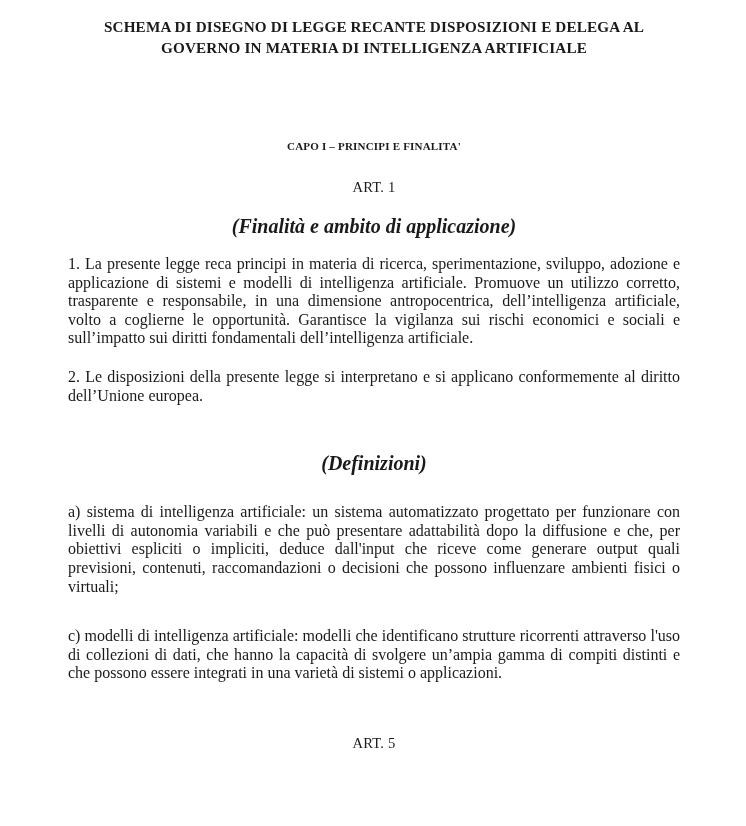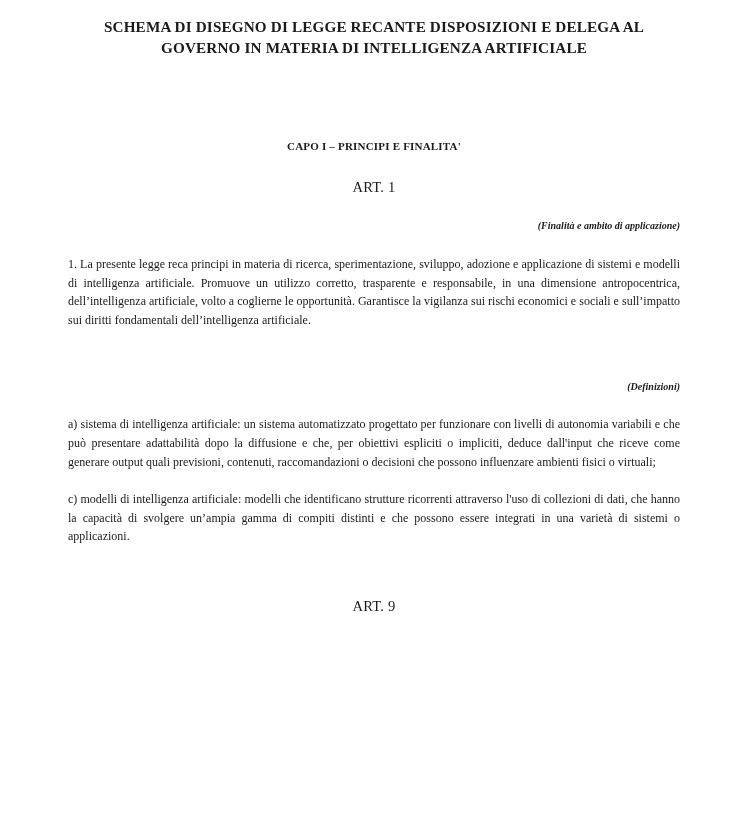--- a/index.html
+++ b/index.html
@@ -43,37 +43,37 @@
   }
   .art-heading {
     text-align: center;
     font-weight: normal;
     font-size: 14.6px;
     line-height: 18px;
     margin: 23px 0 0 0;
     letter-spacing: 0.2px;
   }
   .art-subtitle {
-    text-align: right;
+    text-align: center;
     font-weight: bold;
     font-style: italic;
-    font-size: 10px;
+    font-size: 20px;
     line-height: 18px;
     margin: 21px 0 0 0;
   }
   .body-para {
     text-align: justify;
     text-justify: inter-word;
-    font-size: 12px;
+    font-size: 16px;
     line-height: 18.6px;
     margin: 20px 0 0 0;
     hyphens: none;
   }
   .body-para.tight {
-    margin-top: 19px;
+    margin-top: 31px;
   }
   .spacer-lg {
     height: 36px;
   }
   .spacer-md {
     height: 28px;
   }
 </style>
 </head>
 <body>
@@ -85,29 +85,30 @@
   <div class="spacer-lg"></div>
 
   <h2 class="capo-heading">CAPO I – PRINCIPI E FINALITA'</h2>
 
   <h3 class="art-heading">ART. 1</h3>
 
   <p class="art-subtitle">(Finalità e ambito di applicazione)</p>
 
   <p class="body-para">1. La presente legge reca principi in materia di ricerca, sperimentazione, sviluppo, adozione e applicazione di sistemi e modelli di intelligenza artificiale. Promuove un utilizzo corretto, trasparente e responsabile, in una dimensione antropocentrica, dell’intelligenza artificiale, volto a coglierne le opportunità. Garantisce la vigilanza sui rischi economici e sociali e sull’impatto sui diritti fondamentali dell’intelligenza artificiale.</p>
 
+  <p class="body-para">2. Le disposizioni della presente legge si interpretano e si applicano conformemente al diritto dell’Unione europea.</p>
 
   <div class="spacer-md"></div>
 
 
   <p class="art-subtitle">(Definizioni)</p>
 
 
   <p class="body-para tight">a) sistema di intelligenza artificiale: un sistema automatizzato progettato per funzionare con livelli di autonomia variabili e che può presentare adattabilità dopo la diffusione e che, per obiettivi espliciti o impliciti, deduce dall'input che riceve come generare output quali previsioni, contenuti, raccomandazioni o decisioni che possono influenzare ambienti fisici o virtuali;</p>
 
 
   <p class="body-para tight">c) modelli di intelligenza artificiale: modelli che identificano strutture ricorrenti attraverso l'uso di collezioni di dati, che hanno la capacità di svolgere un’ampia gamma di compiti distinti e che possono essere integrati in una varietà di sistemi o applicazioni.</p>
 
   <div class="spacer-md"></div>
 
-  <h3 class="art-heading">ART. 9</h3>
+  <h3 class="art-heading">ART. 5</h3>
 
 </div>
 
 </body></html>

